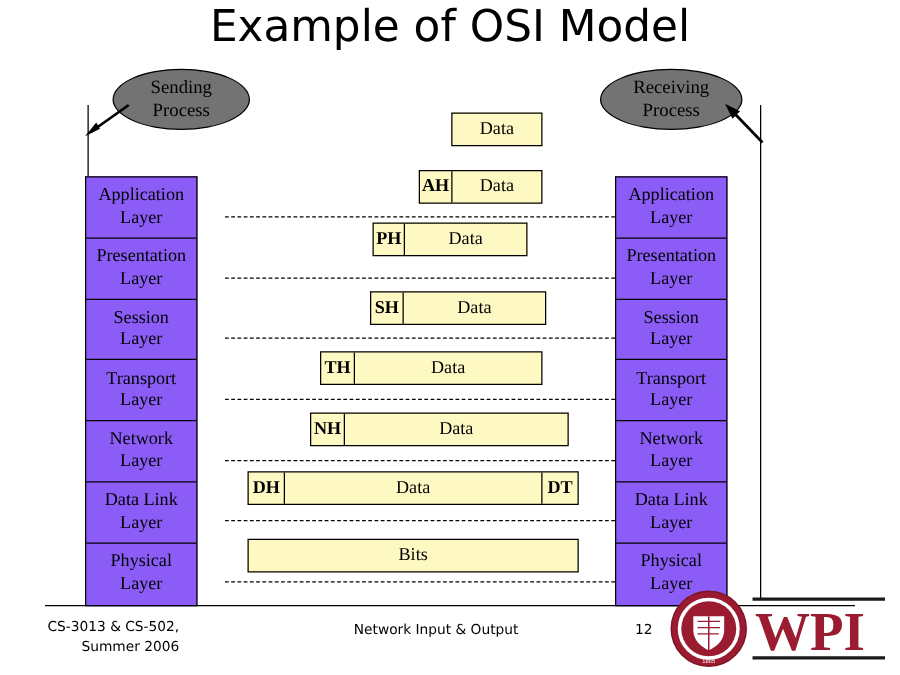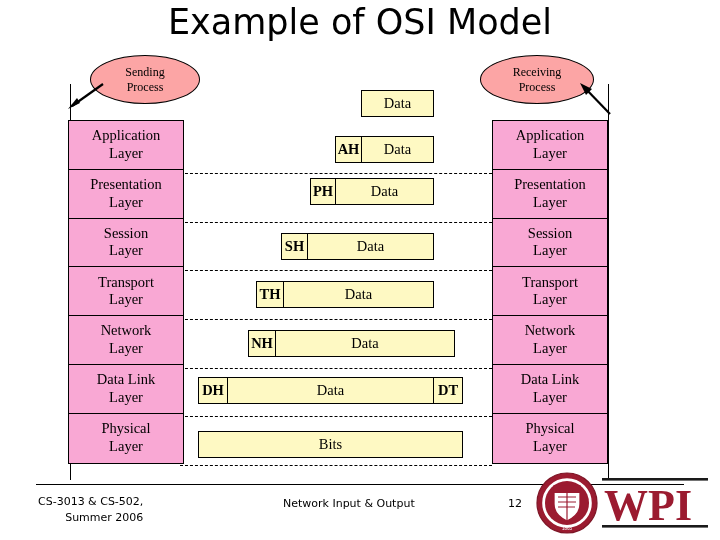--- a/index.html
+++ b/index.html
@@ -36,52 +36,52 @@
     letter-spacing: 0px;
     color: #000;
     white-space: nowrap;
   }
 
   
   .process-ellipse {
     position: absolute;
     border: 1.4px solid #000;
     border-radius: 50%;
-    background: #fca5a5;
+    background: #737373;
     display: flex;
     flex-direction: column;
     align-items: center;
     justify-content: center;
     font-family: "Liberation Serif", serif;
-    font-size: 12px;
+    font-size: 15px;
     line-height: 1.25;
     text-align: center;
     box-sizing: border-box;
   }
   #sending-process {
     left: 90px;
     top: 55px;
     width: 110px;
     height: 49px;
   }
   #receiving-process {
     left: 480px;
     top: 55px;
     width: 114px;
     height: 49px;
   }
 
   
   .stack {
     position: absolute;
-    top: 120px;
-    width: 116px;
+    top: 141px;
+    width: 90px;
     border: 1.3px solid #000;
     box-sizing: border-box;
-    background: #f9a8d4;
+    background: #8b5cf6;
   }
   #left-stack  { left: 68px; }
   #right-stack { left: 492px; }
 
   .layer-cell {
     height: 48.8px;
     border-bottom: 1.3px solid #000;
     box-sizing: border-box;
     display: flex;
     flex-direction: column;
@@ -292,26 +292,26 @@
 
   <div class="pdu" style="left:361px; top:90px; width:73px;">
     <div class="seg payload">Data</div>
   </div>
 
   <div class="pdu" style="left:335px; top:136px; width:99px;">
     <div class="seg header" style="width:26px;">AH</div>
     <div class="seg payload">Data</div>
   </div>
 
-  <div class="pdu" style="left:310px; top:178px; width:124px;">
+  <div class="pdu" style="left:298px; top:178px; width:124px;">
     <div class="seg header" style="width:25px;">PH</div>
     <div class="seg payload">Data</div>
   </div>
 
-  <div class="pdu" style="left:281px; top:233px; width:153px;justify-content:flex-end;">
+  <div class="pdu" style="left:296px; top:233px; width:141px;justify-content:flex-end;">
     <div class="seg header" style="width:26px;">SH</div>
     <div class="seg payload">Data</div>
   </div>
 
   <div class="pdu" style="left:256px; top:281px; width:178px;">
     <div class="seg header" style="width:27px;">TH</div>
     <div class="seg payload">Data</div>
   </div>
 
   <div class="pdu" style="left:227px; top:330px; width:207px;margin-left:21px;">

